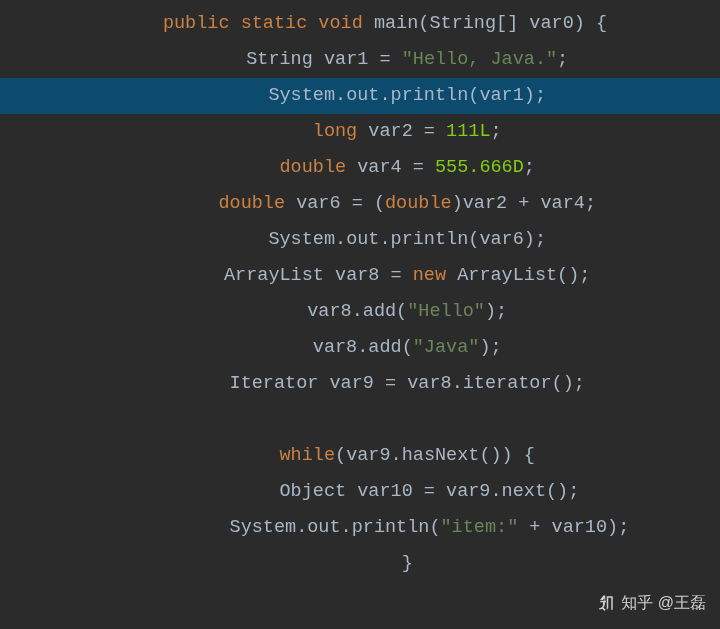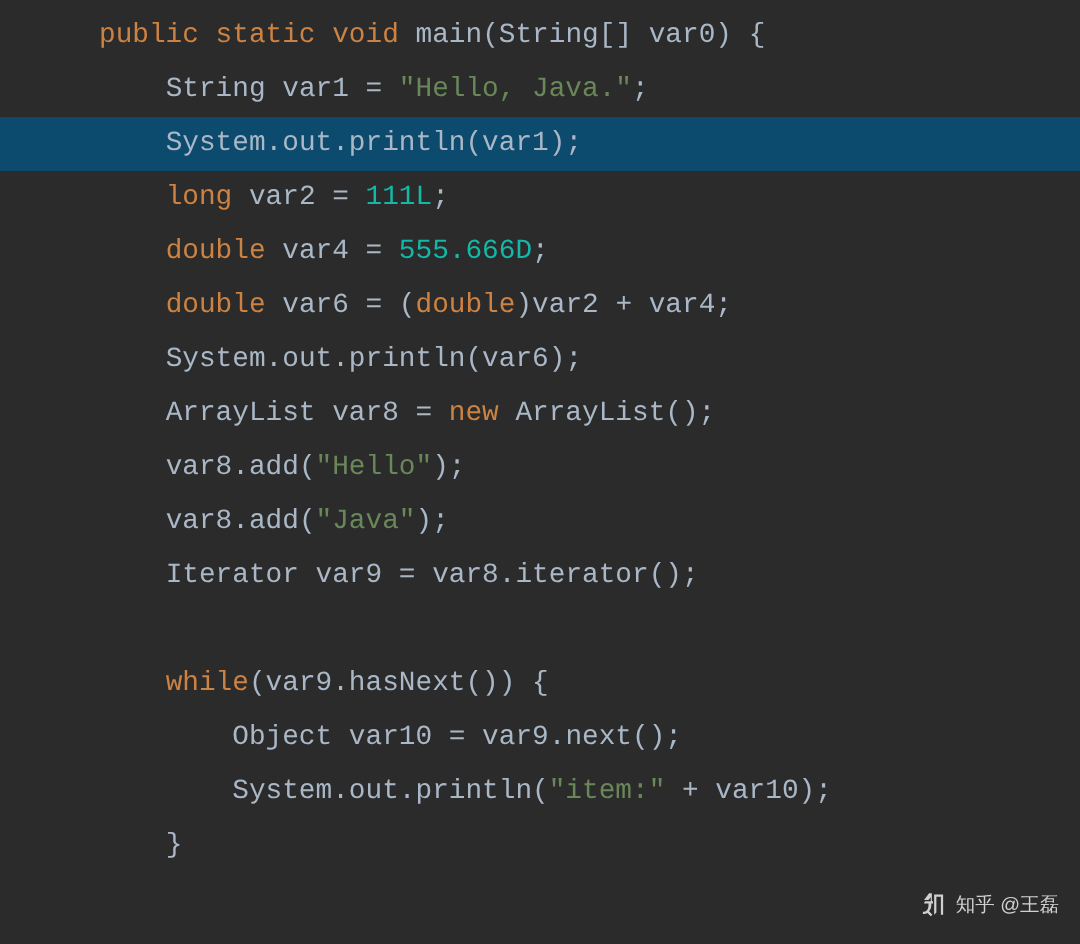--- a/index.html
+++ b/index.html
@@ -9,38 +9,38 @@
     font-family: "Menlo", "Consolas", "Courier New", monospace;
     font-size: 18.5px;
     line-height: 36px;
     color: #a9b7c6;
     position: relative;
   }
   .code-area {
     padding-top: 6px;
     white-space: pre;
   }
-  .line { padding-left: 66px; }
+  .line { padding-left: 50px; text-align: center; }
   .line.hl { background: #0c4a6e; }
   .kw  { color: #cc8242; }      
   .typ { color: #a9b7c6; }      
   .var { color: #a9b7c6; }
-  .num { color: #14b8a6; }
+  .num { color: #84cc16; }
   .str { color: #6a8759; }      
   .pun { color: #a9b7c6; }
   .mth { color: #a9b7c6; }
   .blank { height: 36px; }
 
   .watermark {
     position: absolute;
     right: 14px;
     bottom: 8px;
     color: #d9d9d9;
     font-family: -apple-system, "PingFang SC", "Helvetica Neue", Arial, sans-serif;
-    font-size: 13px;
+    font-size: 16px;
     display: flex;
     align-items: center;
     gap: 6px;
     opacity: 0.95;
   }
   .watermark svg { width: 18px; height: 18px; display: block; }
 </style>
 </head>
 <body>
 

